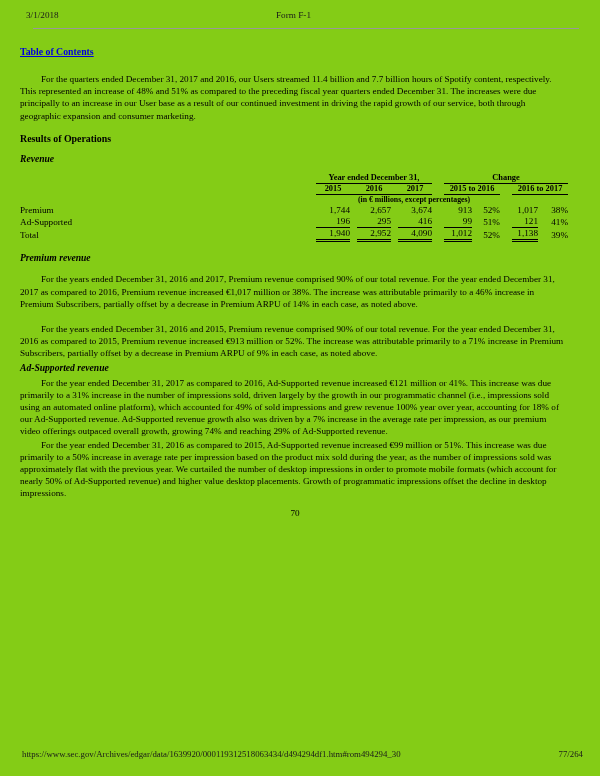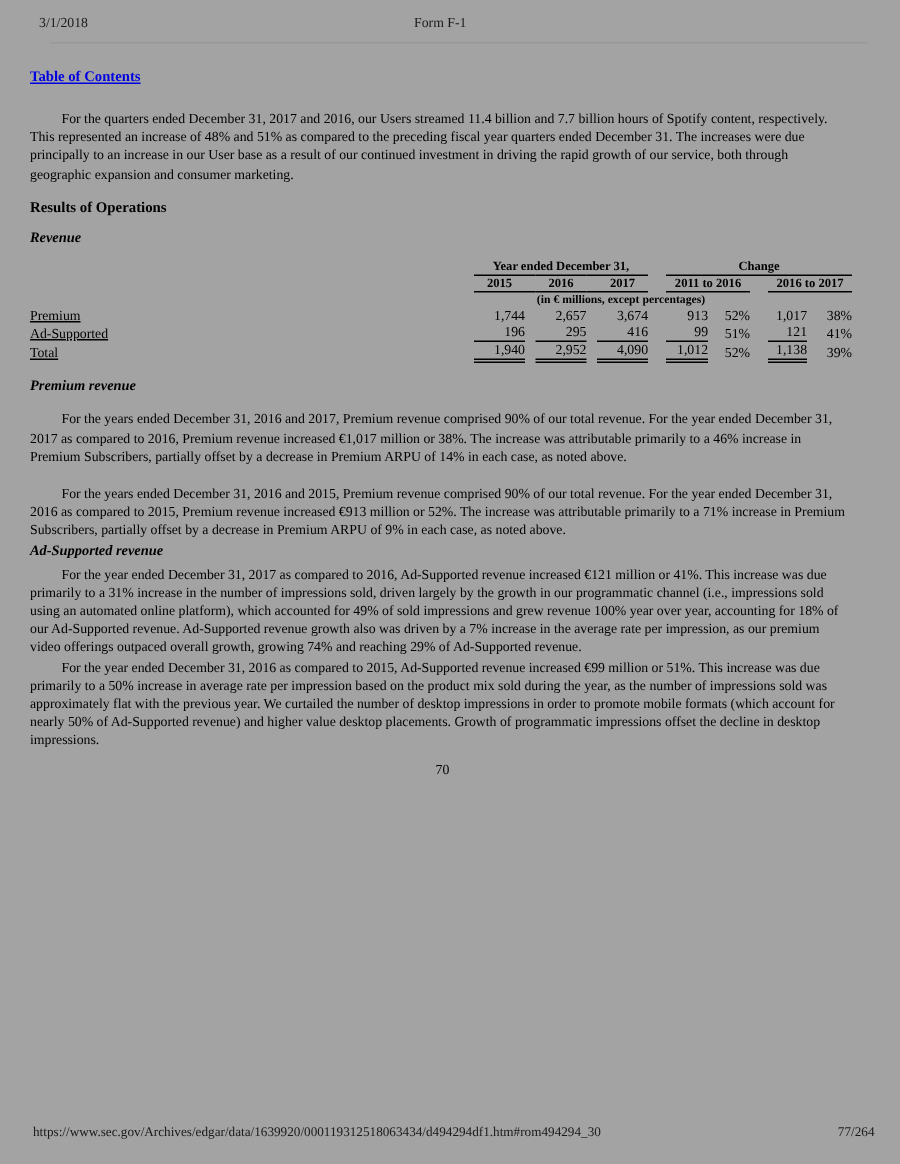--- a/index.html
+++ b/index.html
@@ -6,21 +6,21 @@
   html, body { margin: 0; padding: 0; }
   body {
     width: 600px; height: 776px;
     background: #ffffff;
     font-family: "Liberation Serif", "DejaVu Serif", serif;
     color: #000;
   }
   .page {
     position: relative;
     width: 600px; height: 776px;
-    background: #a3a3a3;
+    background: #84cc16;
     overflow: hidden;
   }
   
   .print-header {
     position: absolute; top: 10px; left: 26px; right: 26px;
     height: 13px; font-size: 9.2px; color: #1a1a1a;
   }
   .ph-date { position: absolute; left: 0; top: 0; }
   .ph-title { position: absolute; left: 0; right: 13px; top: 0; text-align: center; }
   .header-rule {
@@ -67,21 +67,21 @@
   }
   .col-hdr {
     font-size: 8.4px; font-weight: bold; text-align: center;
     border-bottom: 1px solid #000000; height: 10px; line-height: 9.5px;
   }
   .col-hdr-gap { border-bottom: 1px solid #000; }
   .units-note {
     font-size: 7.8px; font-weight: bold; text-align: center;
     height: 9px; line-height: 9px;
   }
-  td.lbl { text-align: left; height: 12px; text-decoration: underline; }
+  td.lbl { text-align: left; height: 12px; }
   td.num { text-align: right; height: 12px; padding-right: 1px; }
   tr.r-mid td.u1 { border-bottom: 1px solid #000; }
   tr.r-total td.u2 { border-bottom: 3px double #000; }
   .pageno {
     text-align: center; font-size: 9.2px; margin-top: 7px; line-height: 12px;
   }
   
   .print-footer {
     position: absolute; top: 749px; left: 22px; right: 17px;
     font-size: 8.8px; color: #1a1a1a;
@@ -134,21 +134,21 @@
           <th class="grp-hdr" colspan="7">Change</th>
         </tr>
         <tr>
           <td></td>
           <th class="col-hdr">2015</th>
           <td class="col-hdr-gap"></td>
           <th class="col-hdr">2016</th>
           <td class="col-hdr-gap"></td>
           <th class="col-hdr">2017</th>
           <td></td>
-          <th class="col-hdr" colspan="3">2011 to 2016</th>
+          <th class="col-hdr" colspan="3">2015 to 2016</th>
           <td></td>
           <th class="col-hdr" colspan="3">2016 to 2017</th>
         </tr>
         <tr>
           <td></td>
           <td class="units-note" colspan="10">(in € millions, except percentages)</td>
           <td colspan="3"></td>
         </tr>
       </thead>
       <tbody>

